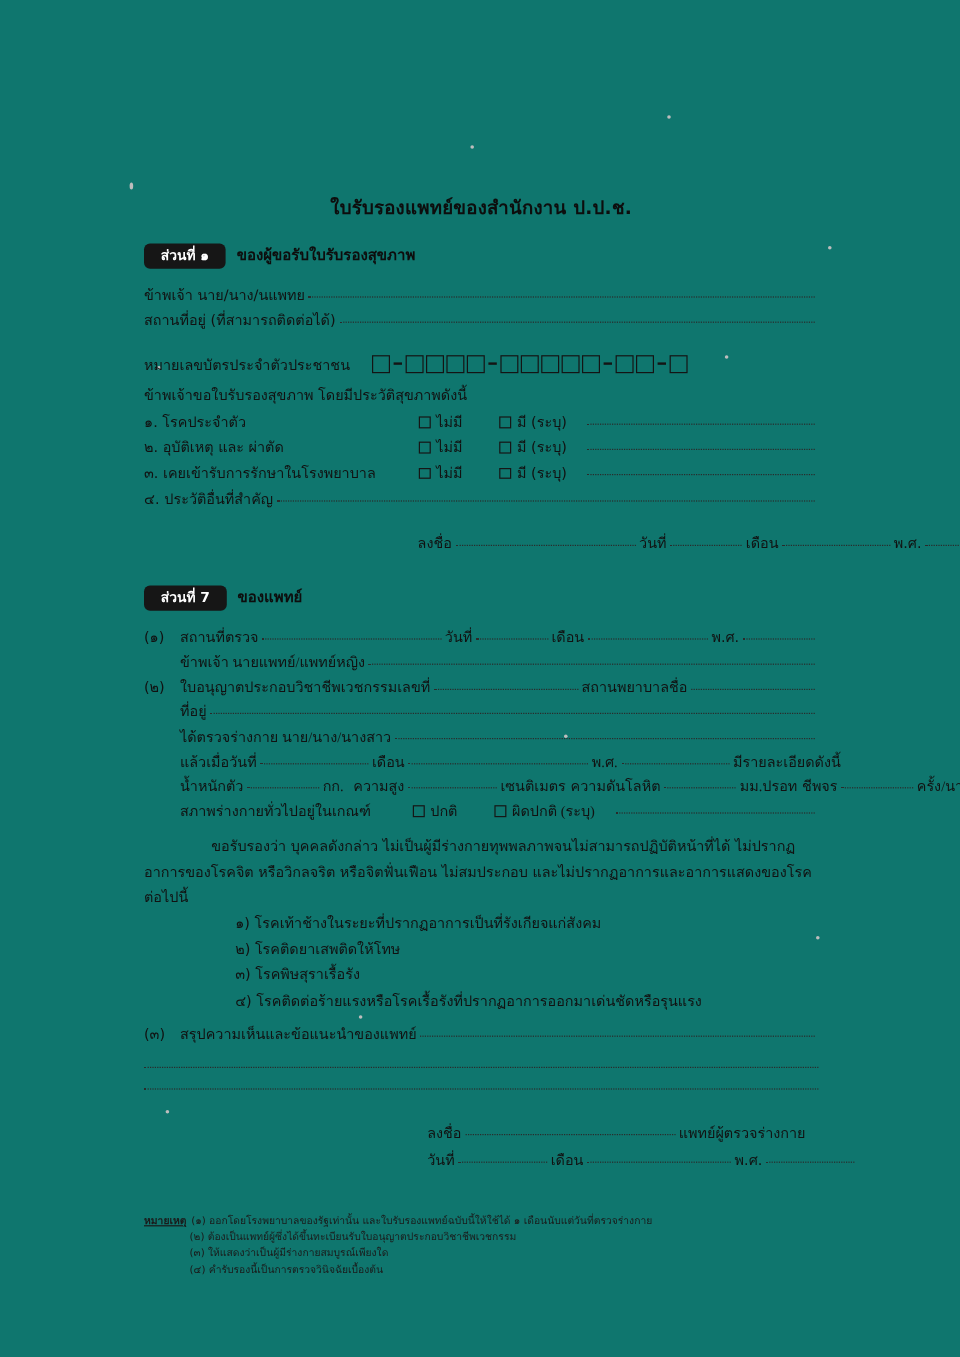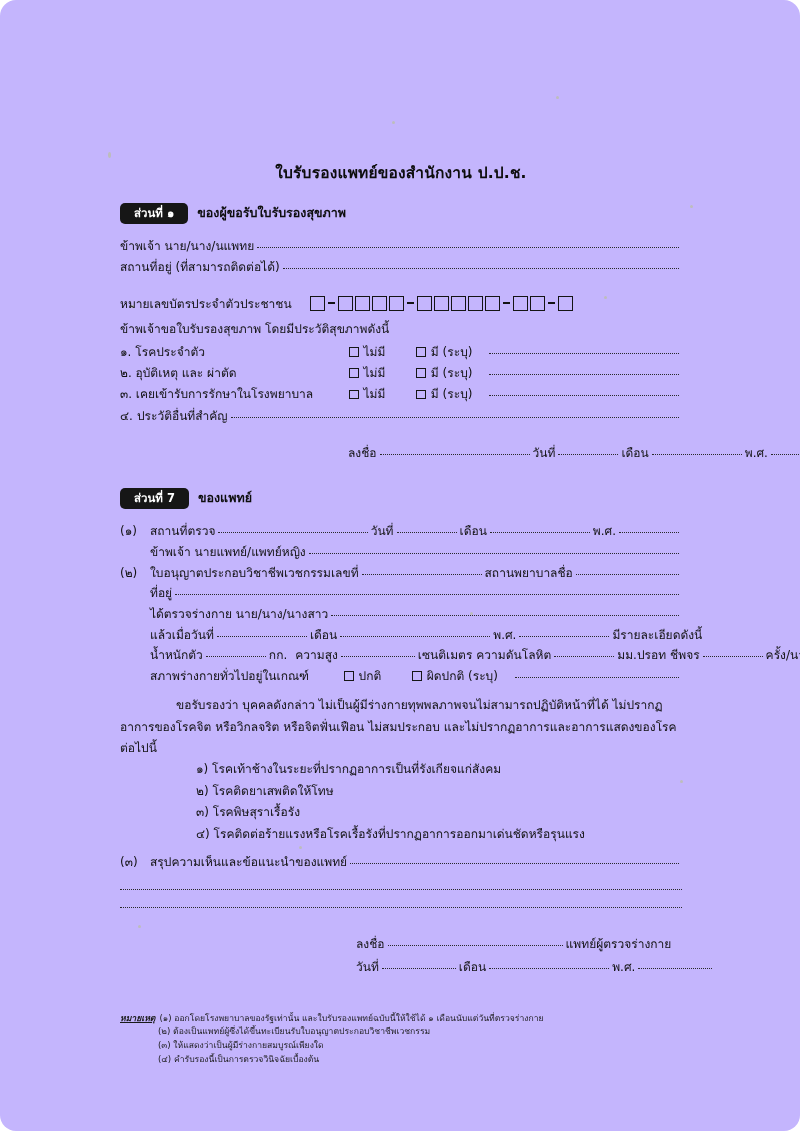--- a/index.html
+++ b/index.html
@@ -10,23 +10,22 @@
   }
   body {
     font-family: "DejaVu Sans", sans-serif;
     color: #111111;
   }
   .page {
     position: relative;
     width: 800px;
     height: 1131px;
     margin: 0 auto;
-    background: #c4b5fd;
+    background: #0f766e;
     overflow: hidden;
-    border-radius: 16px;
   }
   
   .speckle {
     position: absolute;
     background: #bdbdbd;
     border-radius: 50%;
     pointer-events: none;
   }
   .sheet {
     position: absolute;
@@ -140,21 +139,21 @@
     font-size: 12px;
     margin-top: 16px;
     padding-left: 228px;
     white-space: nowrap;
   }
   .sec2 { margin-top: 26px; }
   .num {
     flex: none;
     width: 30px;
   }
-  .indent1 { padding-left: 30px; }
+  .indent1 { padding-left: 30px; font-family: Liberation Serif, serif; }
 
   .para {
     font-size: 12px;
     line-height: 1.78;
     margin: 8px 0 0 0;
     text-indent: 56px;
     text-align: left;
   }
   .disease {
     font-size: 12px;
@@ -176,21 +175,20 @@
   .notes {
     margin-top: 34px;
     font-size: 8.6px;
     line-height: 1.62;
     color: #1a1a1a;
   }
   .notes-head {
     font-weight: bold;
     text-decoration: underline;
     margin-right: 4px;
-    font-style: italic;
   }
   .note-line { white-space: nowrap; }
   .note-indent { padding-left: 38px; }
 </style>
 </head>
 <body>
 
 <div class="page">
 
   <div class="speckle" style="left:108px;top:152px;width:3px;height:6px;"></div>

